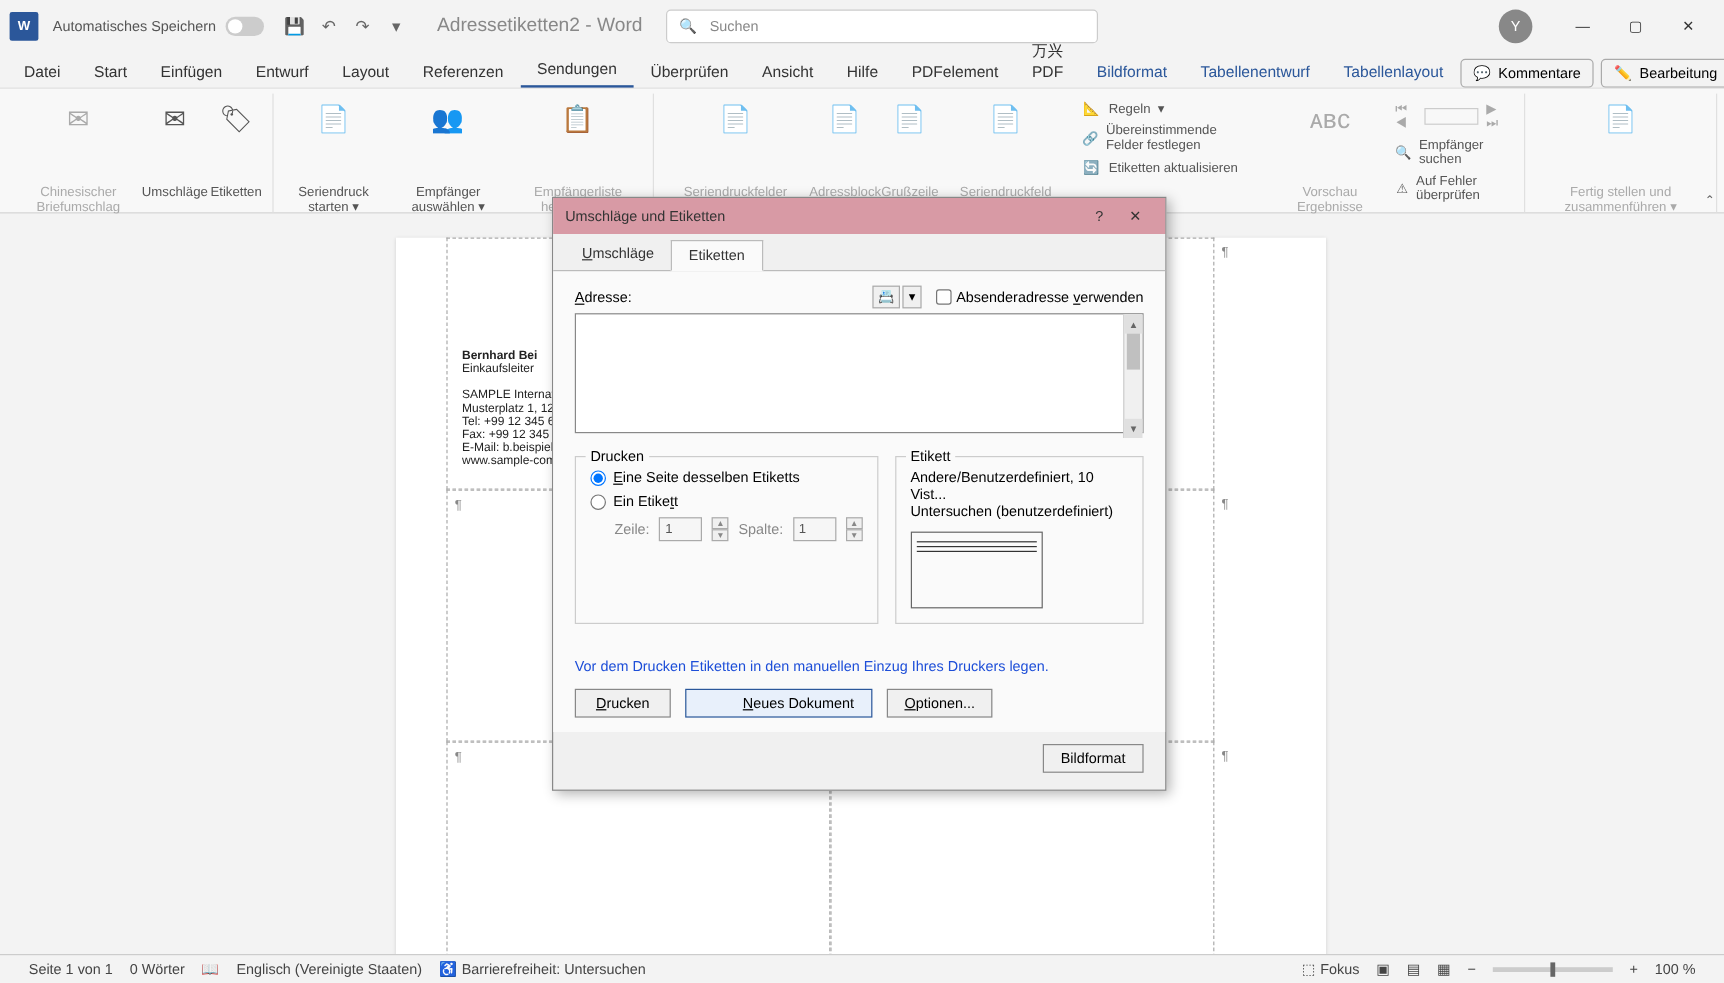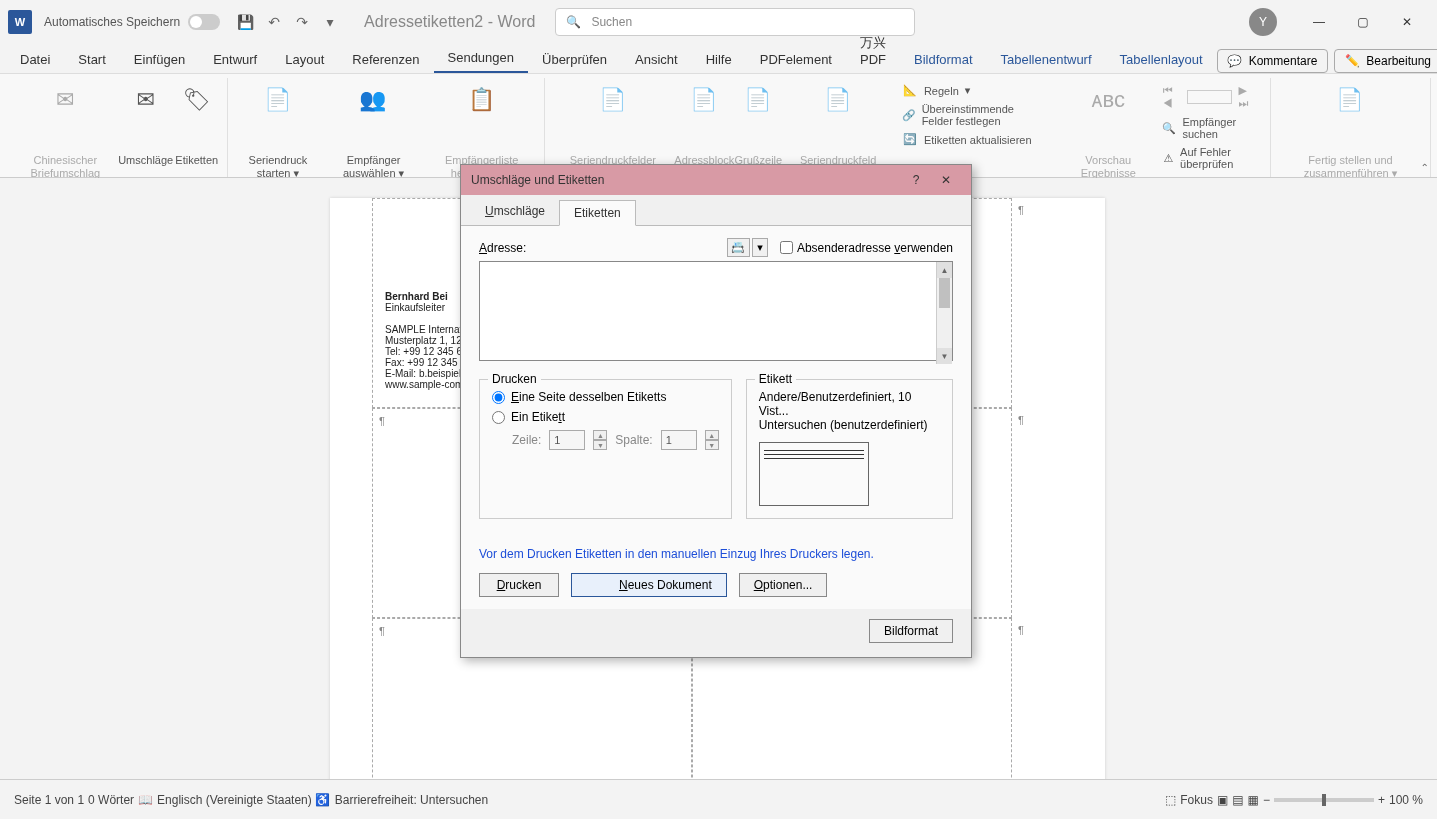--- a/index.html
+++ b/index.html
@@ -79,21 +79,21 @@
     .etikett-preview { margin-top: 10px; width: 110px; height: 64px; border: 1px solid #666; padding: 4px; }
     .etikett-preview .line { height: 1px; background: #333; margin: 3px 0; }
     .note { font-size: 12px; margin-top: 28px; color: #1d4ed8; }
     .dialog-buttons { display: flex; gap: 12px; margin-top: 12px; }
     .dialog-buttons button { font-size: 12px; padding: 4px 14px; border: 1px solid #888; background: #f0f0f0; cursor: pointer; min-width: 80px; }
     .dialog-buttons button.primary { border: 1px solid #2b579a; background: #e8f0fb; padding-left: 47px; }
     .dialog-footer { display: flex; justify-content: flex-end; padding: 10px 18px 14px 18px; }
     .dialog-footer button { font-size: 12px; padding: 4px 14px; border: 1px solid #888; background: #f0f0f0; cursor: pointer; }
 
     
-    .statusbar { position: absolute; bottom: 0; left: 0; right: 0; height: 40px; background: #f3f3f3; border-top: 1px solid #ccc; display: flex; align-items: center; padding: 0 14px; font-size: 12px; color: #444; gap: 4px; }
+    .statusbar { position: absolute; bottom: 0; left: 0; right: 0; height: 24px; background: #f3f3f3; border-top: 1px solid #ccc; display: flex; align-items: center; padding: 0 24px; font-size: 12px; color: #444; gap: 14px; }
     .statusbar .spacer { flex: 1; }
     .statusbar .sbtn { cursor: pointer; display: flex; align-items: center; gap: 4px; }
     .statusbar .zoom-slider { width: 100px; height: 4px; background: #ccc; position: relative; }
     .statusbar .zoom-slider .thumb { position: absolute; left: 48px; top: -4px; width: 4px; height: 12px; background: #666; }
 
     .underline-char { text-decoration: underline; }
   </style>
 </head>
 <body>
 

